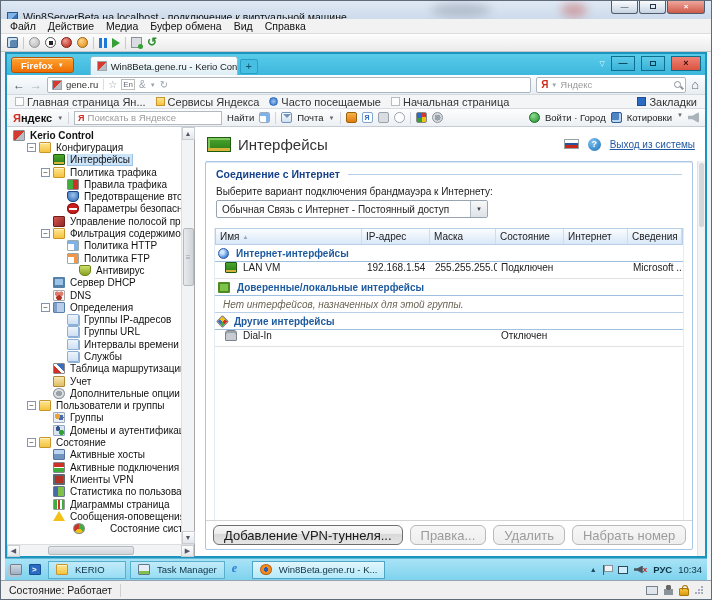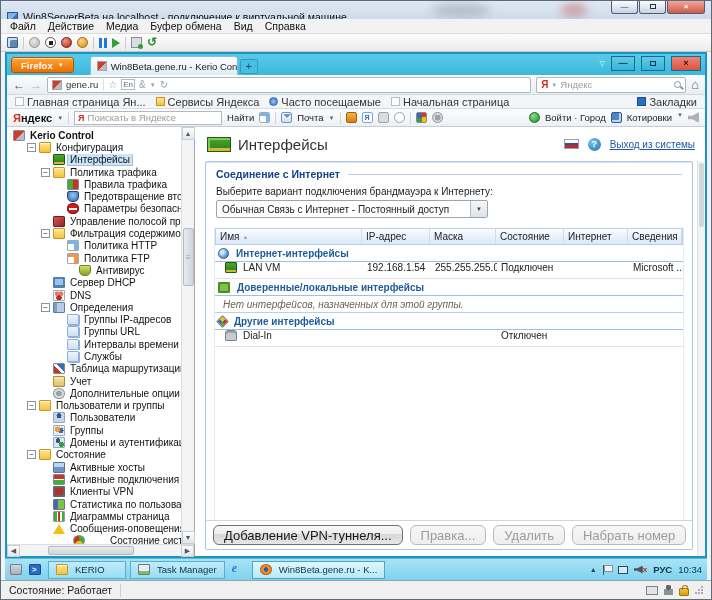--- a/index.html
+++ b/index.html
@@ -478,25 +478,20 @@
                   <span class="tic ic-advanced"></span>
                   <span class="tlabel">Дополнительные опции</span>
                 </div>
                 <div class="trow" style="padding-left: 20px;">
                   <span class="exp">−</span>
                   <span class="tic ic-folder"></span>
                   <span class="tlabel">Пользователи и группы</span>
                 </div>
                 <div class="trow" style="padding-left: 34px;">
                   <span class="exp spacer">−</span>
-                  <span class="tic ic-user"></span>
-                  <span class="tlabel">Пользователи</span>
-                </div>
-                <div class="trow" style="padding-left: 34px;">
-                  <span class="exp spacer">−</span>
                   <span class="tic ic-users"></span>
                   <span class="tlabel">Группы</span>
                 </div>
                 <div class="trow" style="padding-left: 34px;">
                   <span class="exp spacer">−</span>
                   <span class="tic ic-domain"></span>
                   <span class="tlabel">Домены и аутентификация пользов</span>
                 </div>
                 <div class="trow" style="padding-left: 20px;">
                   <span class="exp">−</span>

